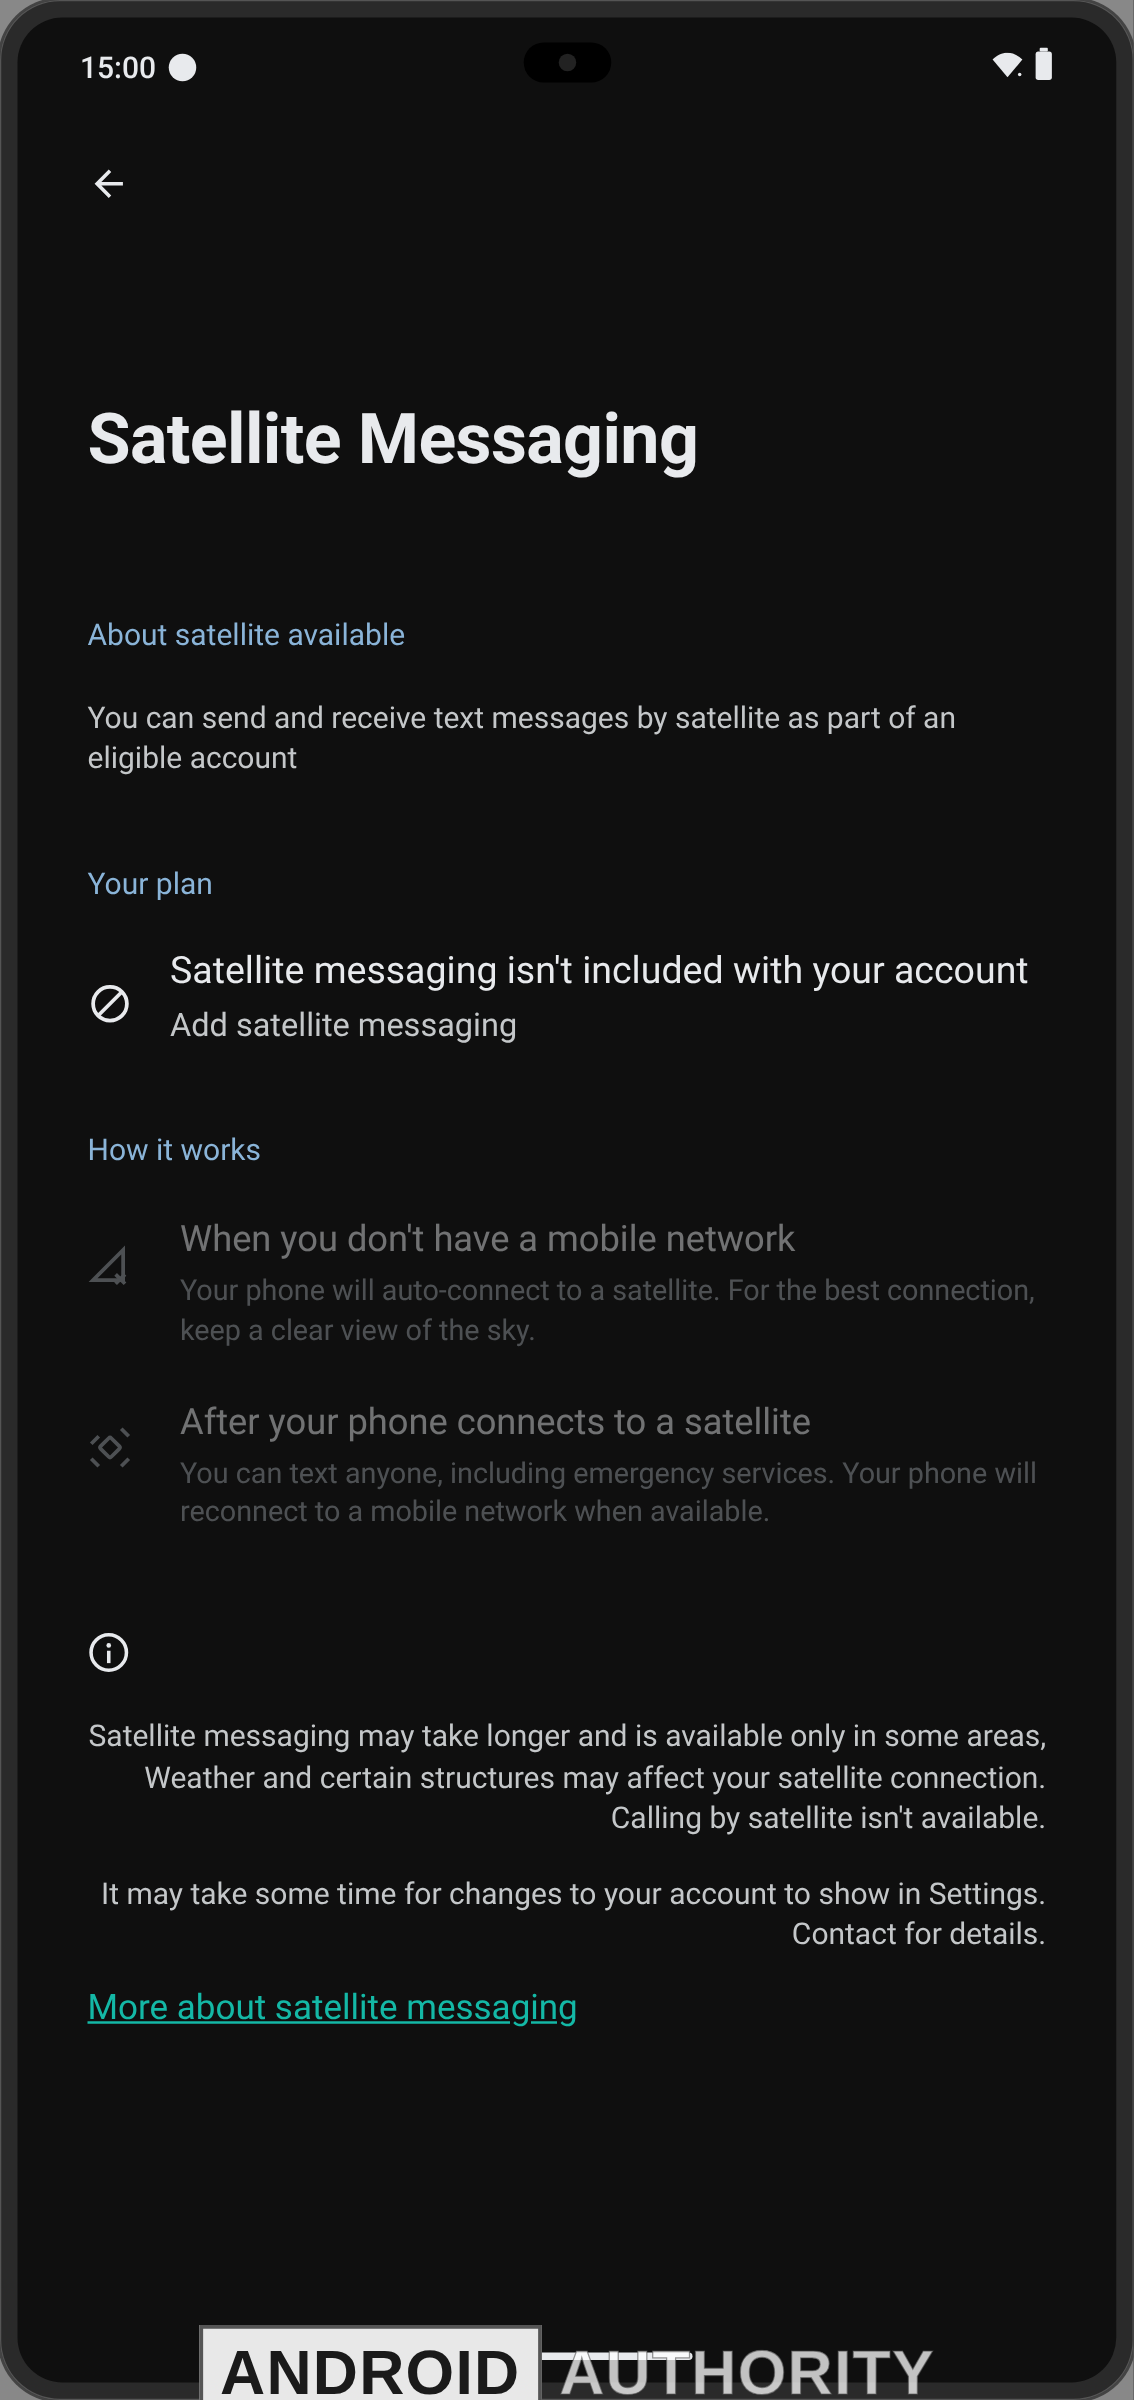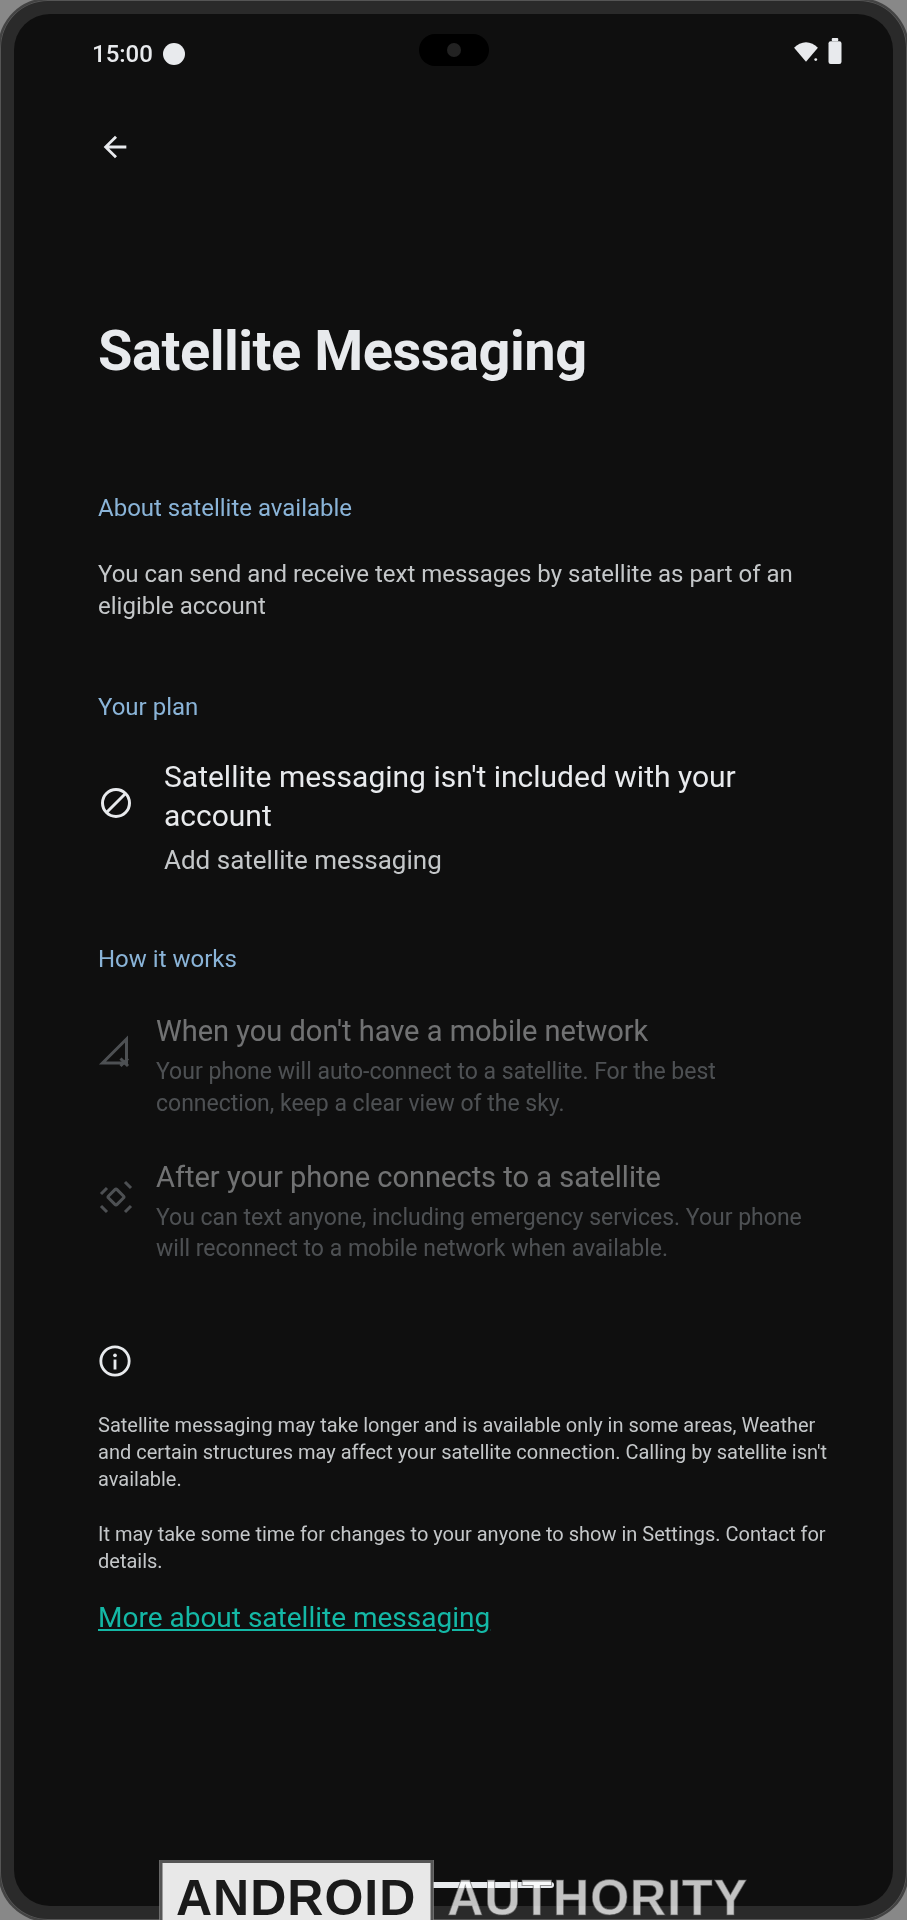--- a/index.html
+++ b/index.html
@@ -42,21 +42,20 @@
     border-radius: 0 3px 3px 0;
   }
   .screen {
     width: 100%;
     height: 100%;
     background: #0f0f0f;
     border-radius: 36px;
     overflow: hidden;
     position: relative;
     color: #e8eaed;
-    padding-left: 28px;
   }
   .camera-cutout {
     position: absolute;
     top: 20px;
     left: 50%;
     transform: translateX(-50%);
     width: 70px;
     height: 32px;
     background: #000;
     border-radius: 20px;
@@ -149,21 +148,21 @@
   }
   .plan-link {
     font-size: 26px;
     color: #c4c7c9;
     cursor: pointer;
     display: inline-block;
   }
   .how-row {
     display: flex;
     align-items: flex-start;
-    gap: 22px;
+    gap: 38px;
     margin-top: 40px;
     opacity: 0.45;
   }
   .how-icon {
     flex-shrink: 0;
     margin-top: 20px;
     color: #9aa0a6;
   }
   .how-text-col { flex: 1; }
   .how-title {
@@ -175,24 +174,25 @@
   .how-desc {
     font-size: 23px;
     color: #9aa0a6;
     line-height: 1.35;
   }
   .info-icon {
     margin-top: 80px;
     color: #e8eaed;
   }
   .footer-text {
-    font-size: 20px;
+    font-size: 24px;
     color: #c4c7c9;
     line-height: 1.35;
     margin-top: 30px;
+    text-align: right;
   }
   .footer-para2 {
     margin-top: 28px;
   }
   .more-link {
     font-size: 28px;
     color: #14b8a6;
     text-decoration: underline;
     display: inline-block;
     margin-top: 26px;
@@ -323,21 +323,21 @@
 
       <div class="info-icon">
         <svg width="34" height="34" viewBox="0 0 24 24">
             <circle cx="12" cy="12" r="10" fill="none" stroke="#e8eaed" stroke-width="2"></circle>
             <circle cx="12" cy="8" r="1.3" fill="#e8eaed"></circle>
             <rect x="11" y="11" width="2" height="7" fill="#e8eaed"></rect>
           </svg>
       </div>
 
       <div class="footer-text">Satellite messaging may take longer and is available only in some areas, Weather and certain structures may affect your satellite connection. Calling by satellite isn't available.</div>
-      <div class="footer-text footer-para2">It may take some time for changes to your anyone to show in Settings. Contact  for details.</div>
+      <div class="footer-text footer-para2">It may take some time for changes to your account to show in Settings. Contact  for details.</div>
       <span class="more-link">More about satellite messaging</span>
     </div>
 
     <div class="nav-bar"></div>
   </div>
 
   <div class="watermark">
     <span class="wm-box">ANDROID</span>
     <span class="wm-outline">AUTHORITY</span>
   </div>

